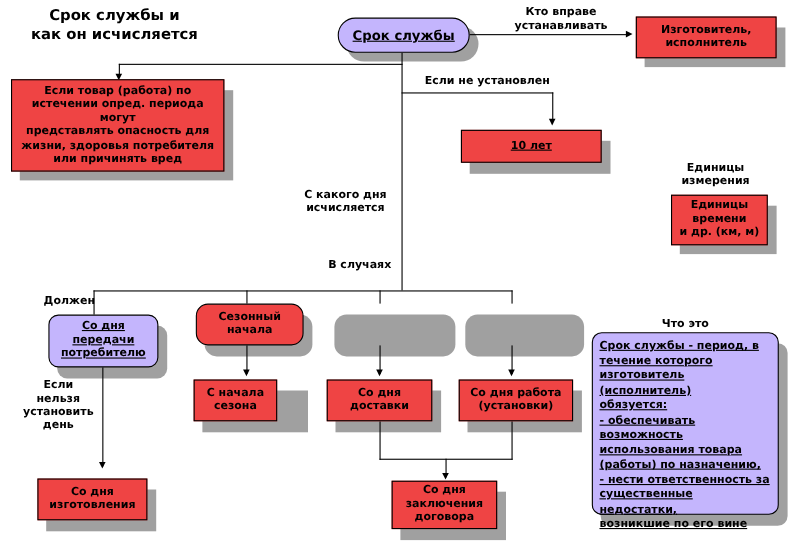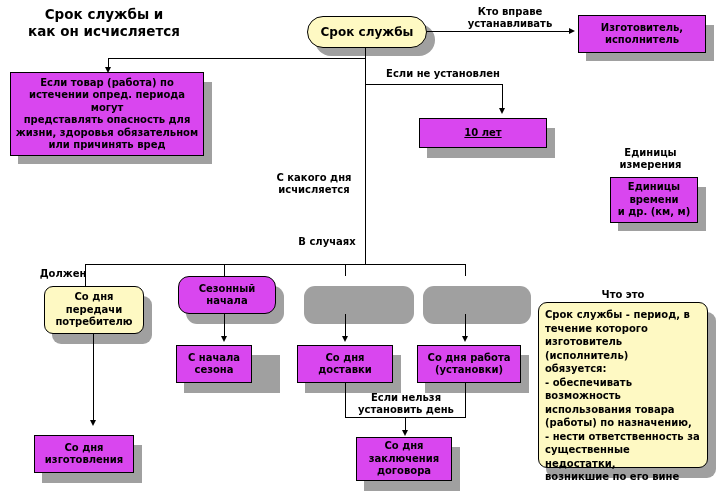--- a/index.html
+++ b/index.html
@@ -32,33 +32,33 @@
     color: #000;
     line-height: 12px;
     white-space: pre-line;
     text-align: center;
   }
   
   .node {
     position: absolute;
     box-sizing: border-box;
     border: 1.4px solid #000;
-    background: #d946ef;
+    background: #ef4444;
     display: flex;
     align-items: center;
     justify-content: center;
     text-align: center;
     font-weight: bold;
     font-size: 10px;
     line-height: 12.5px;
     color: #000;
     white-space: pre-line;
     z-index: 3;
   }
-  .node.gray { background: #fef9c3; }
+  .node.gray { background: #c4b5fd; text-decoration: underline; }
   .node.round { border-radius: 11px; }
   .node.pill  { border-radius: 16px; }
   .node.soft  { border-radius: 9px; }
   .node.underline-text { text-decoration: underline; }
   .node.left-align {
     justify-content: flex-start;
     text-align: left;
     padding: 5px 6px;
     align-items: flex-start;
     line-height: 13.5px;
@@ -119,21 +119,21 @@
 исполнитель</div>
 
   <div class="hline" style="left:108px; top:58px; width:258px;"></div>
   <div class="vline" style="left:108px; top:58px; height:12px;"></div>
   <div class="arrow-down" style="left:104.6px; top:67px;"></div>
 
   <div class="shadow" style="left:18px; top:82px; width:194px; height:82px;"></div>
   <div class="node" style="left:10px; top:72px; width:194px; height:84px;">Если товар (работа) по
 истечении опред. периода могут
 представлять опасность для
-жизни, здоровья обязательном
+жизни, здоровья потребителя
 или причинять вред</div>
 
   <div class="vline" style="left:365px; top:48px; height:216px;"></div>
 
   <div class="edge-label" style="left:378px; top:68px; width:130px;">Если не установлен</div>
   <div class="hline" style="left:365px; top:84px; width:138px;"></div>
   <div class="vline" style="left:501.6px; top:84px; height:26px;"></div>
   <div class="arrow-down" style="left:498.6px; top:108px;"></div>
 
   <div class="shadow" style="left:427px; top:128px; width:128px; height:30px;"></div>
@@ -159,20 +159,24 @@
 
   <div class="edge-label" style="left:32px; top:268px; width:62px;">Должен</div>
 
   <div class="shadow soft" style="left:52px; top:296px; width:100px; height:48px;"></div>
   <div class="node soft gray" style="left:44px; top:286px; width:100px; height:48px;">Со дня
 передачи
 потребителю</div>
 
   <div class="vline" style="left:93px; top:334px; height:90px;"></div>
   <div class="arrow-down" style="left:90px; top:420px;"></div>
+  <div class="edge-label" style="left:20px; top:345px; width:66px;">Если
+нельзя
+установить
+день</div>
 
   <div class="shadow" style="left:42px; top:445px; width:100px; height:38px;"></div>
   <div class="node" style="left:34px; top:435px; width:100px; height:38px;">Со дня
 изготовления</div>
 
   <div class="shadow round" style="left:186px; top:286px; width:98px; height:38px;"></div>
   <div class="node round" style="left:178px; top:276px; width:98px; height:38px;">Сезонный
 начала</div>
 
   <div class="vline" style="left:224px; top:314px; height:26px;"></div>
@@ -197,22 +201,20 @@
   <div class="arrow-down" style="left:461.6px; top:336px;"></div>
 
   <div class="shadow" style="left:425px; top:355px; width:104px; height:38px;"></div>
   <div class="node" style="left:417px; top:345px; width:104px; height:38px;">Со дня  работа
 (установки)</div>
 
   <div class="vline" style="left:345px; top:383px; height:35px;"></div>
   <div class="vline" style="left:464.6px; top:383px; height:35px;"></div>
   <div class="hline" style="left:345px; top:417px; width:121px;"></div>
 
-  <div class="edge-label" style="left:350px; top:392px; width:112px;">Если нельзя
-установить день</div>
 
   <div class="vline" style="left:405px; top:417px; height:17px;"></div>
   <div class="arrow-down" style="left:402px; top:430px;"></div>
 
   <div class="shadow" style="left:364px; top:447px; width:96px; height:44px;"></div>
   <div class="node" style="left:356px; top:437px; width:96px; height:44px;">Со дня
 заключения
 договора</div>
 
   <div class="edge-label" style="left:568px; top:289px; width:110px;">Что это</div>

